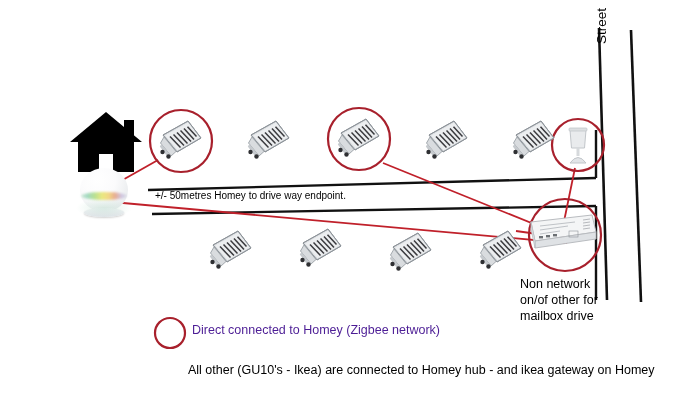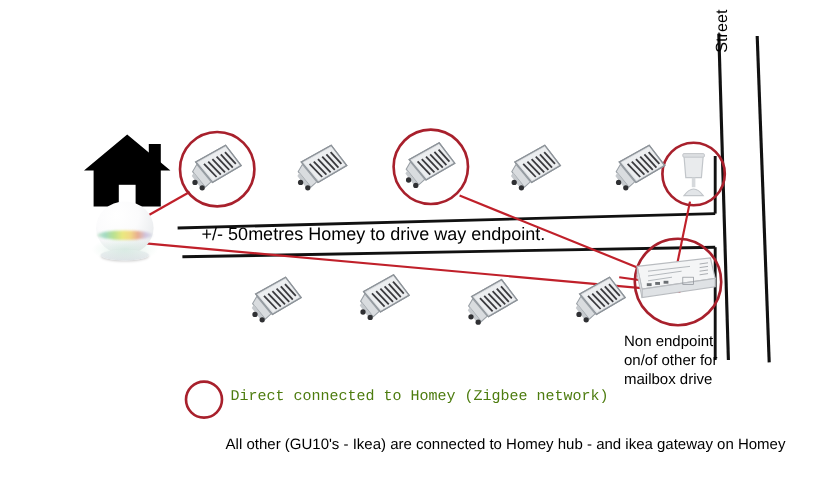--- a/index.html
+++ b/index.html
@@ -33,23 +33,23 @@
     background:linear-gradient(180deg,#f3f5f7 0%,#dfe3e7 100%);
     box-shadow:0 1px 2px rgba(0,0,0,.18);
   }
   .homey .glow{
     position:absolute;left:0;top:30px;width:56px;height:20px;border-radius:50%;
     background:radial-gradient(ellipse at 50% 50%, rgba(180,220,200,.40) 0%, rgba(255,255,255,0) 70%);
   }
 
   
   .txt{position:absolute;color:#000;font-size:12.5px;line-height:15px;white-space:pre;}
-  .txt-drive{left:168px;top:188px;font-size:15px;text-align:right;}
+  .txt-drive{left:155px;top:188px;font-size:10px;text-align:right;}
   .txt-relay{left:520px;top:276px;font-size:12.5px;line-height:16px;}
-  .txt-legend{left:192px;top:323px;font-size:12.5px;color:#4d7c0f;font-family:Liberation Mono, monospace;}
+  .txt-legend{left:192px;top:323px;font-size:12.5px;color:#4c1d95;}
   .txt-note{left:188px;top:363px;font-size:12.5px;}
   .txt-street{
     left:594px;top:44px;font-size:13.5px;
     transform:rotate(-90deg);transform-origin:left top;
     white-space:nowrap;
   }
 </style>
 </head>
 <body>
 
@@ -161,21 +161,21 @@
 
   <div class="node homey">
     <div class="ball"></div>
     <div class="ring"></div>
     <div class="base"></div>
     <div class="glow"></div>
   </div>
 
   <div class="txt txt-drive">+/- 50metres Homey to drive way endpoint.</div>
 
-  <div class="txt txt-relay"><span>Non endpoint</span><br><span>on/of other for</span><br><span>mailbox drive</span></div>
+  <div class="txt txt-relay"><span>Non network</span><br><span>on/of other for</span><br><span>mailbox drive</span></div>
 
   <div class="txt txt-street">Street</div>
 
   <div class="txt txt-legend">Direct connected to Homey (Zigbee network)</div>
 
   <div class="txt txt-note">All other (GU10's - Ikea) are connected to Homey hub - and ikea gateway on Homey</div>
 
 </div>
 
 </body></html>

